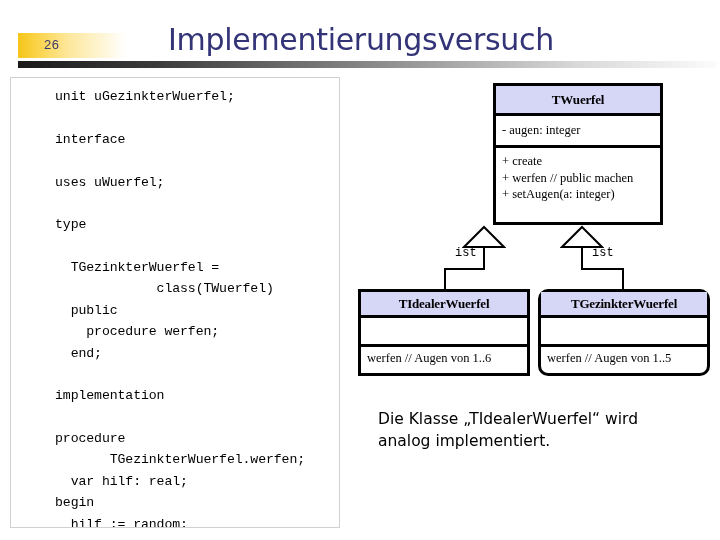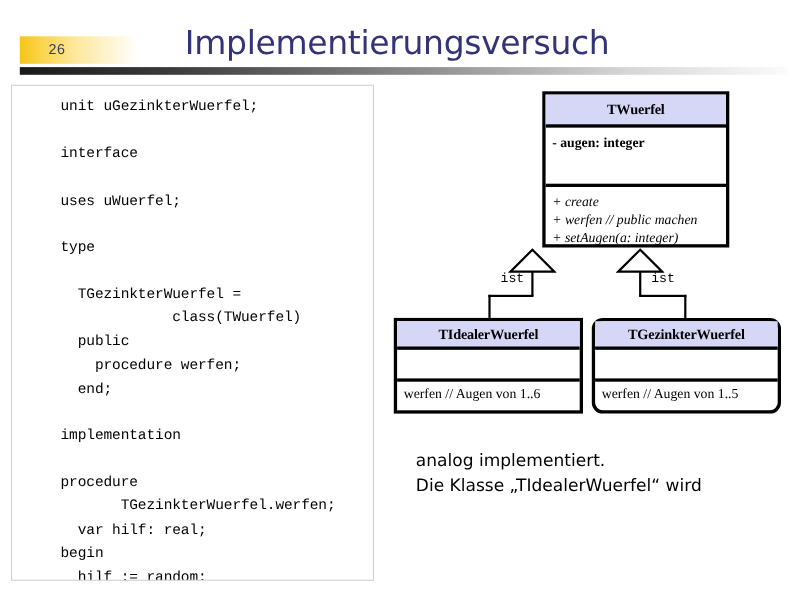--- a/index.html
+++ b/index.html
@@ -123,22 +123,22 @@
 
   
   #box-twuerfel {
     left: 450px;
     top: 83px;
     width: 170px;
     height: 142px;
     margin-left: 43px;
   }
   #box-twuerfel .uml-header { height: 30px; }
-  #box-twuerfel .sec-attrs { height: 51px; padding-top: 6px; font-weight: bold; }
-  #box-twuerfel .sec-ops   { padding-top: 5px; font-style: italic; }
+  #box-twuerfel .sec-attrs { height: 29px; padding-top: 6px; }
+  #box-twuerfel .sec-ops   { padding-top: 5px; }
 
   
   #box-tidealer {
     left: 358px;
     top: 289px;
     width: 172px;
     height: 87px;
   }
   #box-tgezinkter {
     left: 538px;
@@ -253,17 +253,17 @@
 
   <div class="uml-box subclass" id="box-tgezinkter">
     <div class="uml-header">TGezinkterWuerfel</div>
     <div class="uml-section sec-empty"></div>
     <div class="uml-section sec-ops bordered-top">
       <div class="uml-line">werfen // Augen von 1..5</div>
     </div>
   </div>
 
   <div class="caption">
+    <div>Die Klasse „TIdealerWuerfel“ wird</div>
     <div>analog implementiert.</div>
-    <div>Die Klasse „TIdealerWuerfel“ wird</div>
   </div>
 
 </div>
 
 </body></html>

